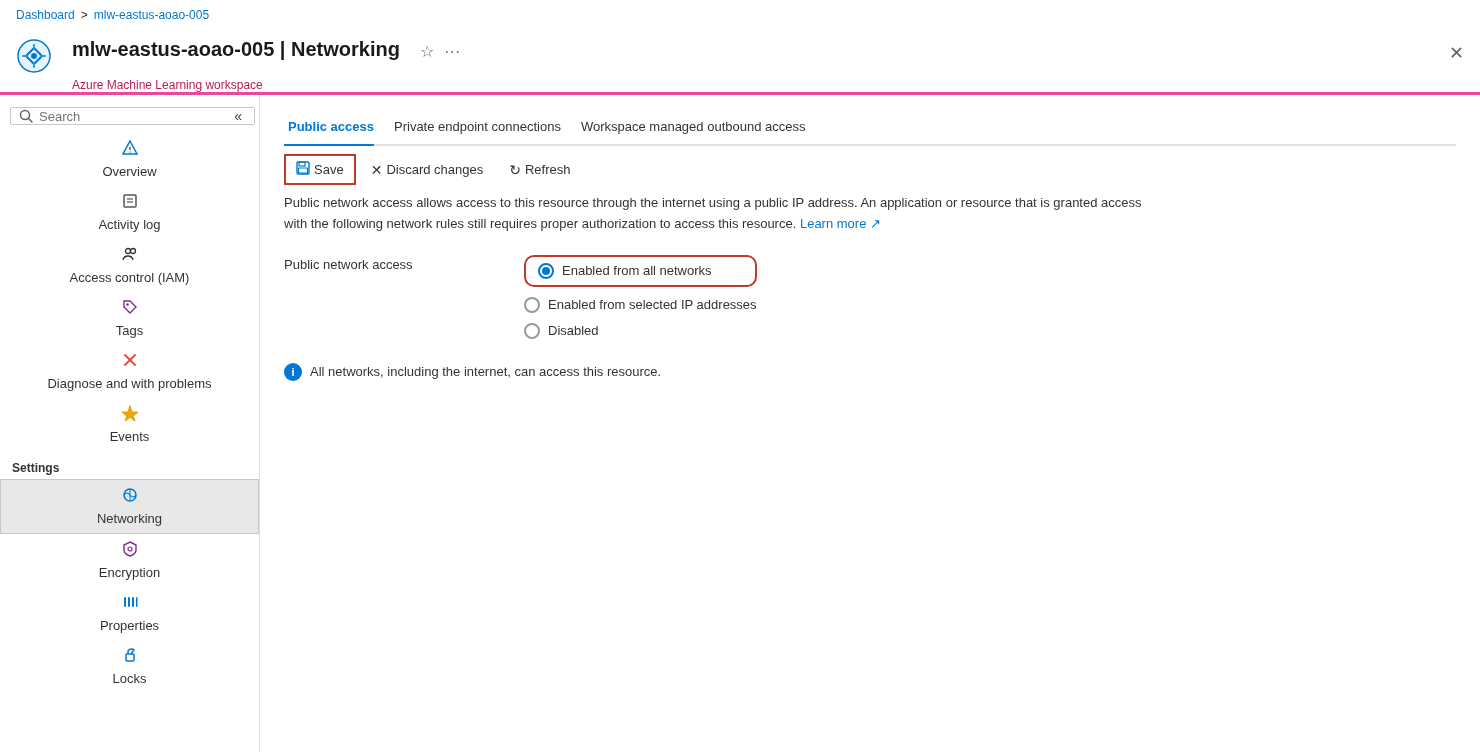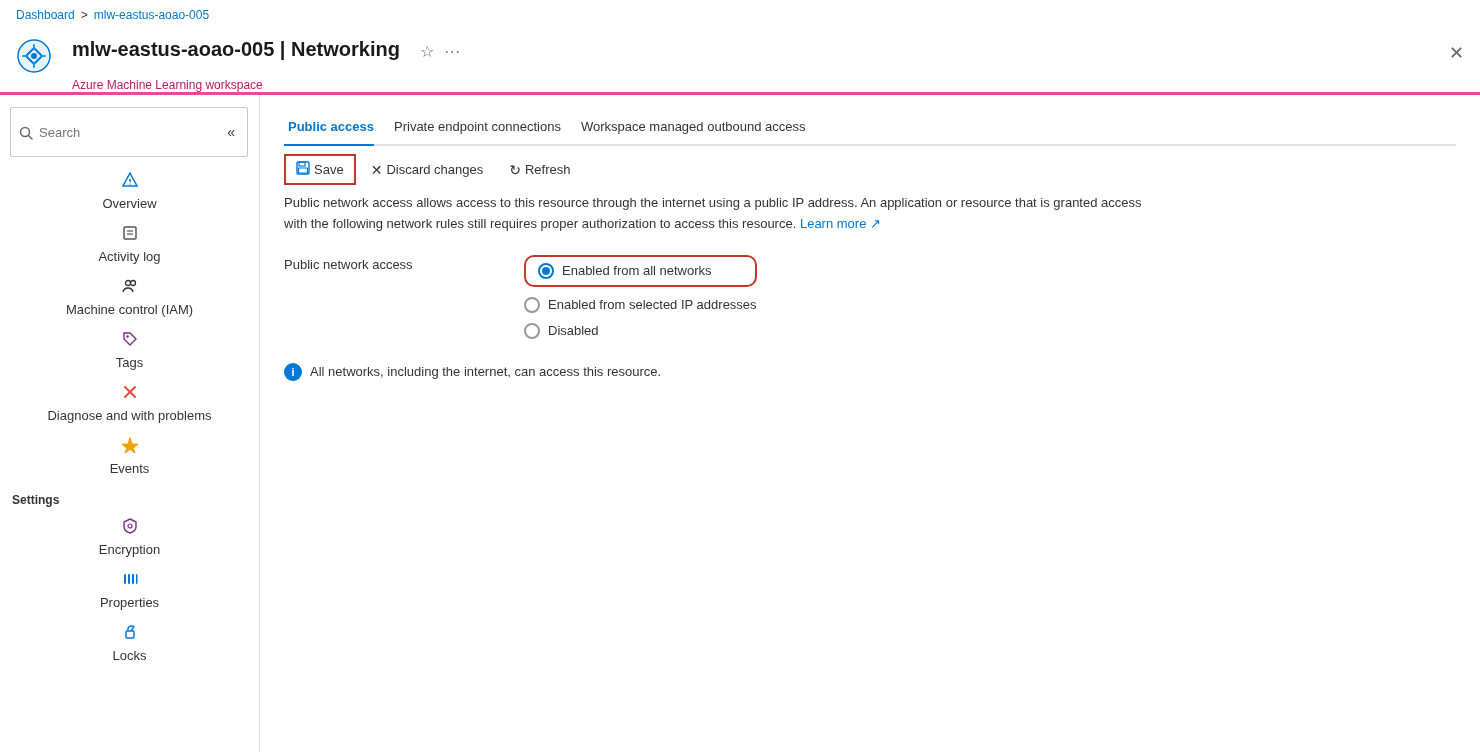--- a/index.html
+++ b/index.html
@@ -18,21 +18,21 @@
     .header-text p { font-size: 12px; color: #be185d; margin-top: 17px; }
     .header-actions { display: flex; align-items: center; gap: 10px; margin-left: 12px; margin-top: 4px; }
     .star-icon, .ellipsis-icon { cursor: pointer; color: #666; font-size: 16px; }
     .close-btn { position: absolute; right: 16px; top: 12px; font-size: 18px; cursor: pointer; color: #666; background: none; border: none; }
 
     
     .main-layout { display: flex; flex: 1; overflow: hidden; }
 
     
     .sidebar { width: 260px; min-width: 260px; border-right: 1px solid #e0e0e0; display: flex; flex-direction: column; overflow-y: auto; padding-top: 8px; }
-    .search-box { margin: 4px 11px 8px 10px; display: flex; align-items: flex-end; border: 1px solid #c8c8c8; border-radius: 2px; padding: 16px 8px; gap: 6px; background: #fff; }
+    .search-box { margin: 4px 4px 8px 10px; display: flex; align-items: center; border: 1px solid #c8c8c8; border-radius: 2px; padding: 0 8px; gap: 6px; background: #fff; }
     .search-box input { border: none; outline: none; font-size: 13px; flex: 1; color: #333; }
     .search-box .search-icon-svg { color: #666; }
     .collapse-btn { cursor: pointer; color: #333; font-size: 14px; padding: 0 4px; }
 
     .sidebar-nav { flex: 1; }
     .nav-item { display: flex; align-items: center; gap: 8px; padding: 7px 12px; cursor: pointer; color: #333; font-size: 13px; flex-direction: column; }
     .nav-item.active { background: #e8e8e8; border: 1px solid #c8c8c8; }
     .nav-item .nav-icon { width: 16px; height: 16px; flex-shrink: 0; display: flex; align-items: center; justify-content: center; }
 
     .section-label { font-size: 12px; font-weight: 700; color: #333; padding: 10px 12px 4px 12px; }
@@ -144,21 +144,21 @@
       </div>
 
       <div class="nav-item">
         <span class="nav-icon">
           <svg width="16" height="16" viewBox="0 0 16 16" fill="none">
             <circle cx="6" cy="5" r="2.5" stroke="#333" stroke-width="1.3" fill="none"></circle>
             <circle cx="11" cy="5" r="2.5" stroke="#333" stroke-width="1.3" fill="none"></circle>
             <path d="M1 14 Q2 10 6 10 Q10 10 11 14" stroke="#333" stroke-width="1.3" fill="none"></path>
           </svg>
         </span>
-        <span>Machine control (IAM)</span>
+        <span>Access control (IAM)</span>
       </div>
 
       <div class="nav-item">
         <span class="nav-icon">
           <svg width="16" height="16" viewBox="0 0 16 16" fill="none">
             <path d="M2 2 L8 2 L14 8 L8 14 L2 8 Z" stroke="#7b2d8b" stroke-width="1.4" fill="none"></path>
             <circle cx="5.5" cy="5.5" r="1.2" fill="#7b2d8b"></circle>
           </svg>
         </span>
         <span>Tags</span>
@@ -178,20 +178,30 @@
         <span class="nav-icon">
           <svg width="16" height="16" viewBox="0 0 16 16" fill="none">
             <polygon points="8,1 10,7 16,7 11,11 13,16 8,12 3,16 5,11 0,7 6,7" stroke="#f0a30a" stroke-width="1.2" fill="#f0a30a"></polygon>
           </svg>
         </span>
         <span>Events</span>
       </div>
 
       <div class="section-label">Settings</div>
 
+      <div class="nav-item active">
+        <span class="nav-icon icon-networking">
+          <svg width="16" height="16" viewBox="0 0 16 16" fill="none">
+            <circle cx="8" cy="8" r="6" stroke="#0078d4" stroke-width="1.5" fill="none"></circle>
+            <path d="M2 8 Q5 4 8 8 Q11 12 14 8" stroke="#0078d4" stroke-width="1.2" fill="none"></path>
+            <line x1="8" y1="2" x2="8" y2="14" stroke="#0078d4" stroke-width="1"></line>
+          </svg>
+        </span>
+        <span>Networking</span>
+      </div>
 
       <div class="nav-item">
         <span class="nav-icon">
           <svg width="16" height="16" viewBox="0 0 16 16" fill="none">
             <path d="M8 1 L14 4 L14 9 Q14 13 8 15 Q2 13 2 9 L2 4 Z" stroke="#7b2d8b" stroke-width="1.4" fill="none"></path>
             <circle cx="8" cy="8" r="2" stroke="#7b2d8b" stroke-width="1.2" fill="none"></circle>
           </svg>
         </span>
         <span>Encryption</span>
       </div>

